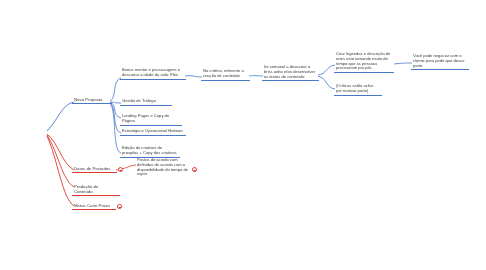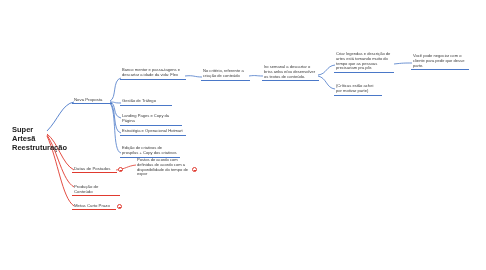--- a/index.html
+++ b/index.html
@@ -109,23 +109,20 @@
     <path d="M249,76 C256,75 256,76 263,76" stroke="#4a78c8" stroke-width="0.8" fill="none"></path>
 
     <path d="M318,75 C327,74 326,66 335,65" stroke="#4a78c8" stroke-width="0.8" fill="none"></path>
     <path d="M318,76 C327,78 326,88 335,89" stroke="#4a78c8" stroke-width="0.8" fill="none"></path>
 
     <path d="M394,64 C403,63 404,63 412,63" stroke="#4a78c8" stroke-width="0.8" fill="none"></path>
 
     <path d="M116,170 C126,169 127,166 136,165" stroke="#e03a2f" stroke-width="0.8" fill="none"></path>
   </svg>
 
-  <div class="node root" style="left:10px; top:124px; width:40px;">
-    <span>Super Artesã Reestruturação</span>
-  </div>
 
   <div class="node lvl1" style="left:72px; top:96px; width:40px;">
     <span>Nova Proposta</span>
   </div>
 
   <div class="node lvl1 red" style="left:72px; top:165px; width:45px;">
     <span>Datas de Postados</span>
   </div>
   <div class="collapse" style="left:118px; top:167px;"></div>
 

